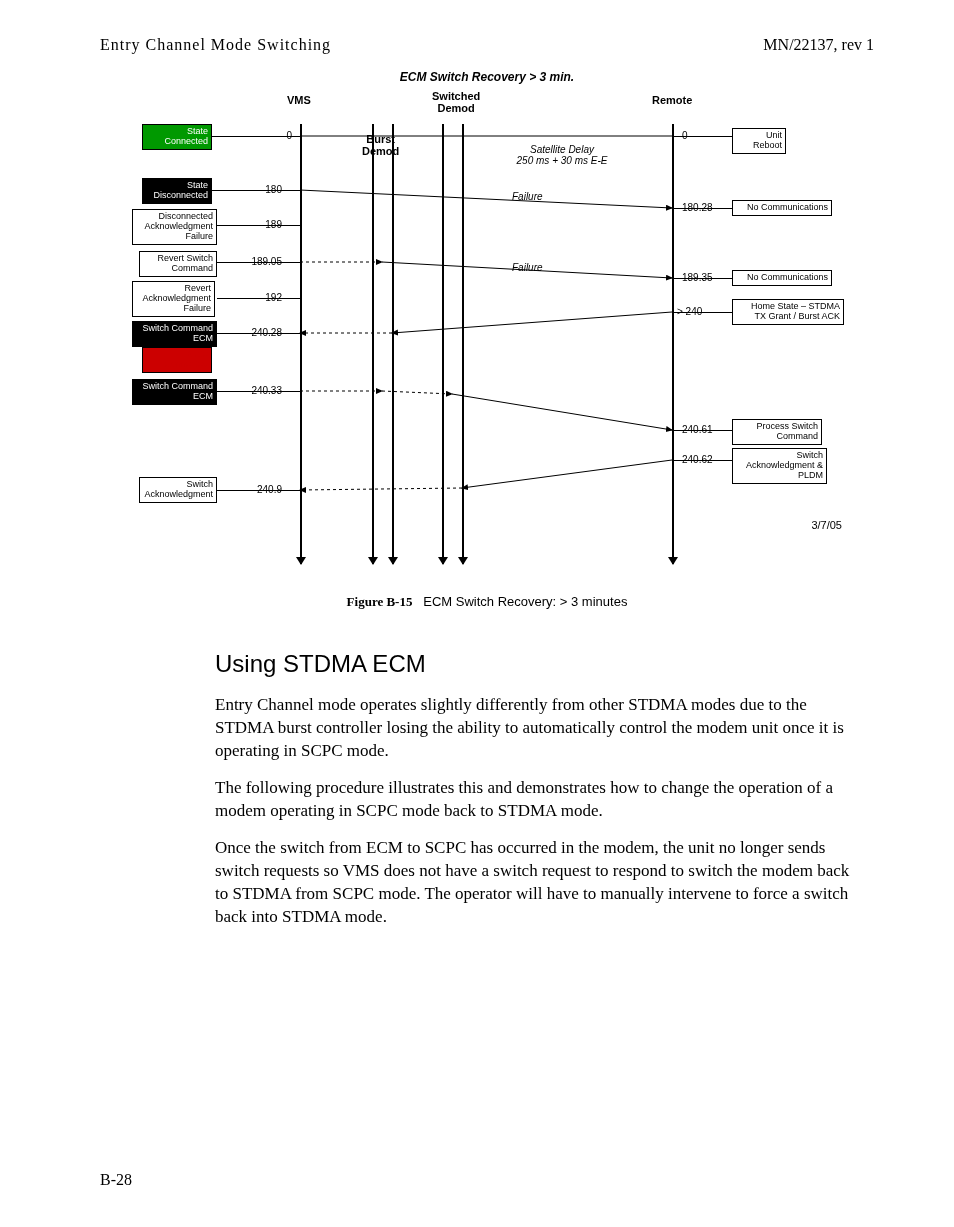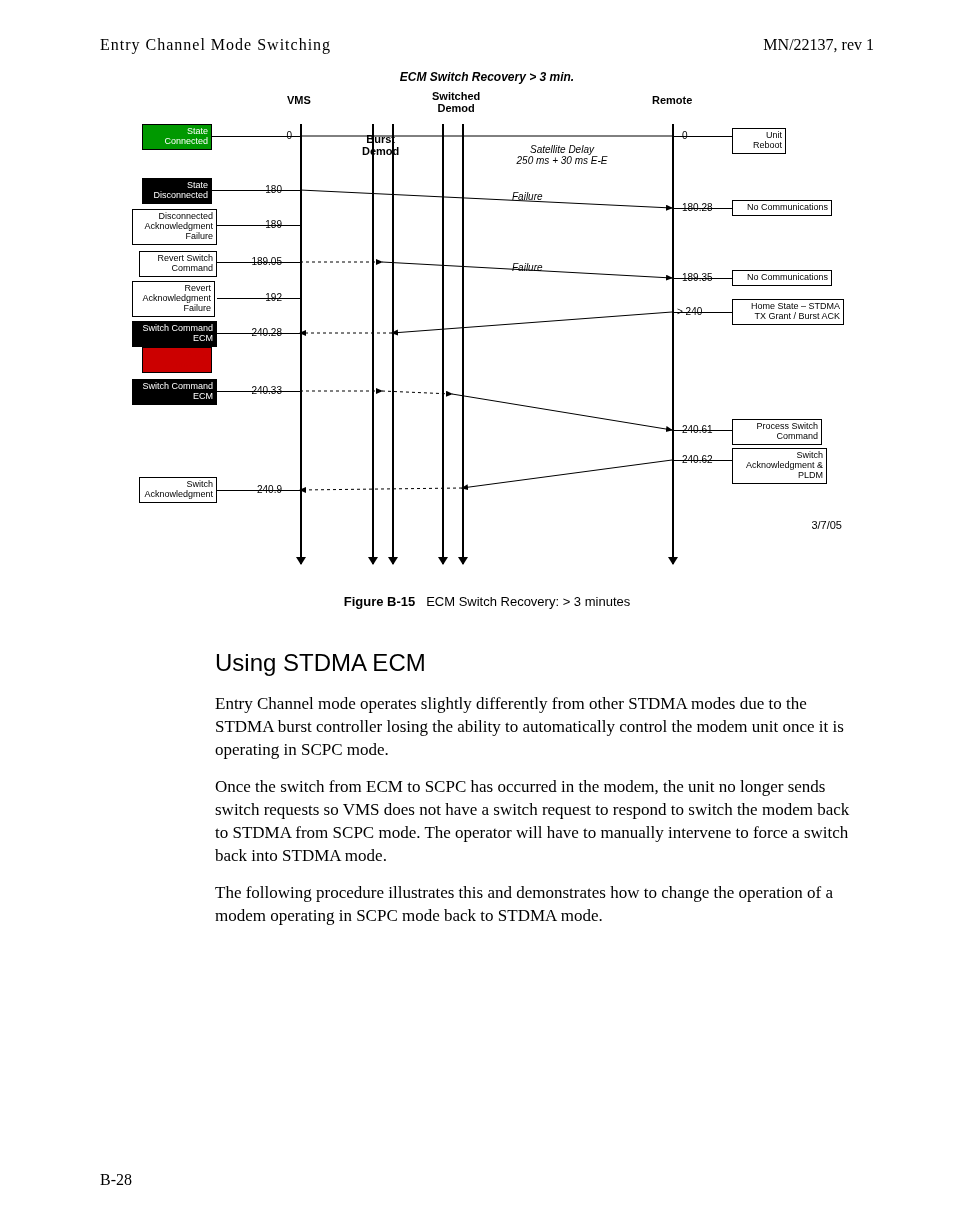--- a/index.html
+++ b/index.html
@@ -25,21 +25,21 @@
   .box { position:absolute; border:1px solid #000; text-align:right; font-size:9px; padding:2px 3px; background:#fff; line-height:1.1; }
   .box-green { background:#009900; color:#fff; }
   .box-black { background:#000; color:#fff; }
   .box-red { background:#cc0000; color:#cc0000; }
   .tick { position:absolute; font-size:10px; text-align:right; }
   .tick-right { position:absolute; font-size:10px; text-align:left; }
   .tick-line { position:absolute; height:1px; background:#000; }
   .diag-text { position:absolute; font-size:10px; text-align:center;font-style:italic; }
   .failure { position:absolute; font-size:10px; font-style:italic; }
   .figure-caption { text-align:center; font-family: Arial, Helvetica, sans-serif; font-size: 13px; margin-bottom: 40px; }
-  .figure-caption b { font-weight:bold; }
+  .figure-caption b { font-weight:bold;font-family:Liberation Serif, serif; }
   .content { margin-left: 115px; margin-right: 10px; }
   .section-heading { font-family: Arial, Helvetica, sans-serif; font-weight:normal; font-size: 24px; margin-bottom: 16px; }
   .para { font-size: 17px; line-height: 1.35; margin-bottom: 14px; }
   .footer { position:absolute; bottom:38px; left:100px; right:80px; display:flex; justify-content:space-between; font-size:16px; }
   .footer-right { letter-spacing: 1px; }
   .date-label { position:absolute; font-size:11px; }
   svg.diag-line { position:absolute; overflow:visible; }
 </style>
 </head>
 <body>
@@ -169,19 +169,19 @@
   <div class="date-label" style="right:10px; top:425px;">3/7/05</div>
 </div>
 
 <div class="figure-caption">
   <b>Figure B-15</b>&nbsp;&nbsp;&nbsp;<span>ECM Switch Recovery: &gt; 3 minutes</span>
 </div>
 
 <div class="content">
   <div class="section-heading">Using STDMA ECM</div>
   <p class="para">Entry Channel mode operates slightly differently from other STDMA modes due to the STDMA burst controller losing the ability to automatically control the modem unit once it is operating in SCPC mode.</p>
+  <p class="para">The following procedure illustrates this and demonstrates how to change the operation of a modem operating in SCPC mode back to STDMA mode.</p>
   <p class="para">Once the switch from ECM to SCPC has occurred in the modem, the unit no longer sends switch requests so VMS does not have a switch request to respond to switch the modem back to STDMA from SCPC mode. The operator will have to manually intervene to force a switch back into STDMA mode.</p>
-  <p class="para">The following procedure illustrates this and demonstrates how to change the operation of a modem operating in SCPC mode back to STDMA mode.</p>
 </div>
 
 <div class="footer">
   <div>B-28</div>
 </div>
 
 </body></html>

